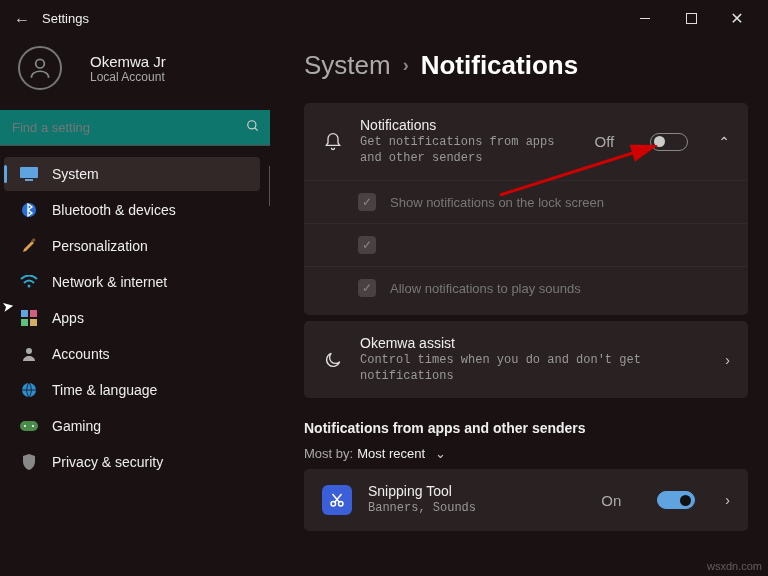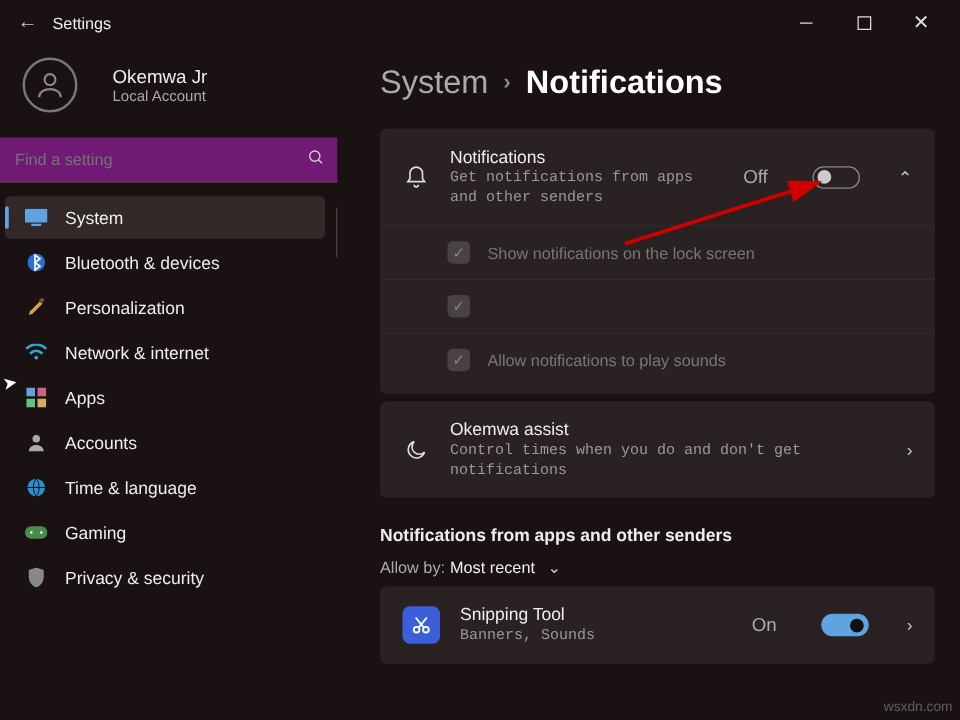--- a/index.html
+++ b/index.html
@@ -13,21 +13,21 @@
 .titlebar .wincontrols .max::before { content: ""; width: 9px; height: 9px; border: 1px solid #ddd; display: block; }
 .titlebar .wincontrols .close { font-size: 16px; }
 .layout { display: flex; height: calc(576px - 36px); }
 .sidebar { width: 270px; padding: 0; overflow: hidden; position: relative; }
 .sidebar-scroll-divider { position: absolute; right: 0; top: 130px; width: 1px; height: 40px; background: #5a5252; }
 .user { display: flex; align-items: center; gap: 28px; padding: 10px 18px 16px; }
 .avatar { width: 44px; height: 44px; border-radius: 50%; border: 2px solid #777; display: flex; align-items: center; justify-content: center; }
 .avatar svg { width: 26px; height: 26px; }
 .user .name { font-size: 15px; color: #eee; }
 .user .acct { font-size: 12px; color: #aaa; }
-.searchwrap { margin: 4px 0 10px; padding: 0 0; background: #701a75; display: flex; align-items: center; height: 36px; border-bottom: 1px solid #524a4a; }
+.searchwrap { margin: 4px 0 10px; padding: 0 0; background: #0f766e; display: flex; align-items: center; height: 36px; border-bottom: 1px solid #524a4a; }
 .searchwrap input { flex: 1; background: transparent; border: none; outline: none; color: #ddd; font-size: 13px; padding: 0 12px; }
 .searchwrap .sicon { width: 34px; text-align: center; color: #ccc; font-size: 14px; }
 .nav { display: flex; flex-direction: column; gap: 0; padding: 0 6px 0 0; }
 .nav .item { display: flex; align-items: center; gap: 14px; padding: 8px 16px; font-size: 14px; color: #eee; border-radius: 4px; margin: 1px 4px; position: relative; }
 .nav .item.active { background: #322828; }
 .nav .item.active::before { content: ""; position: absolute; left: 0; top: 8px; bottom: 8px; width: 3px; background: #5fa3e0; border-radius: 2px; }
 .nav .icon { width: 18px; height: 18px; display: flex; align-items: center; justify-content: center; }
 .main { flex: 1; padding: 14px 20px 0 34px; overflow: hidden; }
 .crumb { display: flex; align-items: center; gap: 12px; font-size: 26px; font-weight: 600; color: #fff; margin-bottom: 22px; }
 .crumb .parent { color: #aaa; font-weight: 500; }
@@ -230,21 +230,21 @@
         <div class="rtext">
           <div class="rtitle">Okemwa assist</div>
           <div class="rdesc">Control times when you do and don't get notifications</div>
         </div>
         <div class="chev">›</div>
       </div>
     </div>
 
     <div class="section-title">Notifications from apps and other senders</div>
     <div class="sortby">
-      <span>Allow by:</span>
+      <span>Most by:</span>
       <span class="val">Most recent</span>
       <span style="margin-left:6px;color:#ccc;">⌄</span>
     </div>
 
     <div class="card">
       <div class="row">
         <div class="appicon">
           <svg viewBox="0 0 24 24" fill="none" stroke="#fff" stroke-width="2">
               <circle cx="7" cy="17" r="3"></circle>
               <circle cx="17" cy="17" r="3"></circle>

